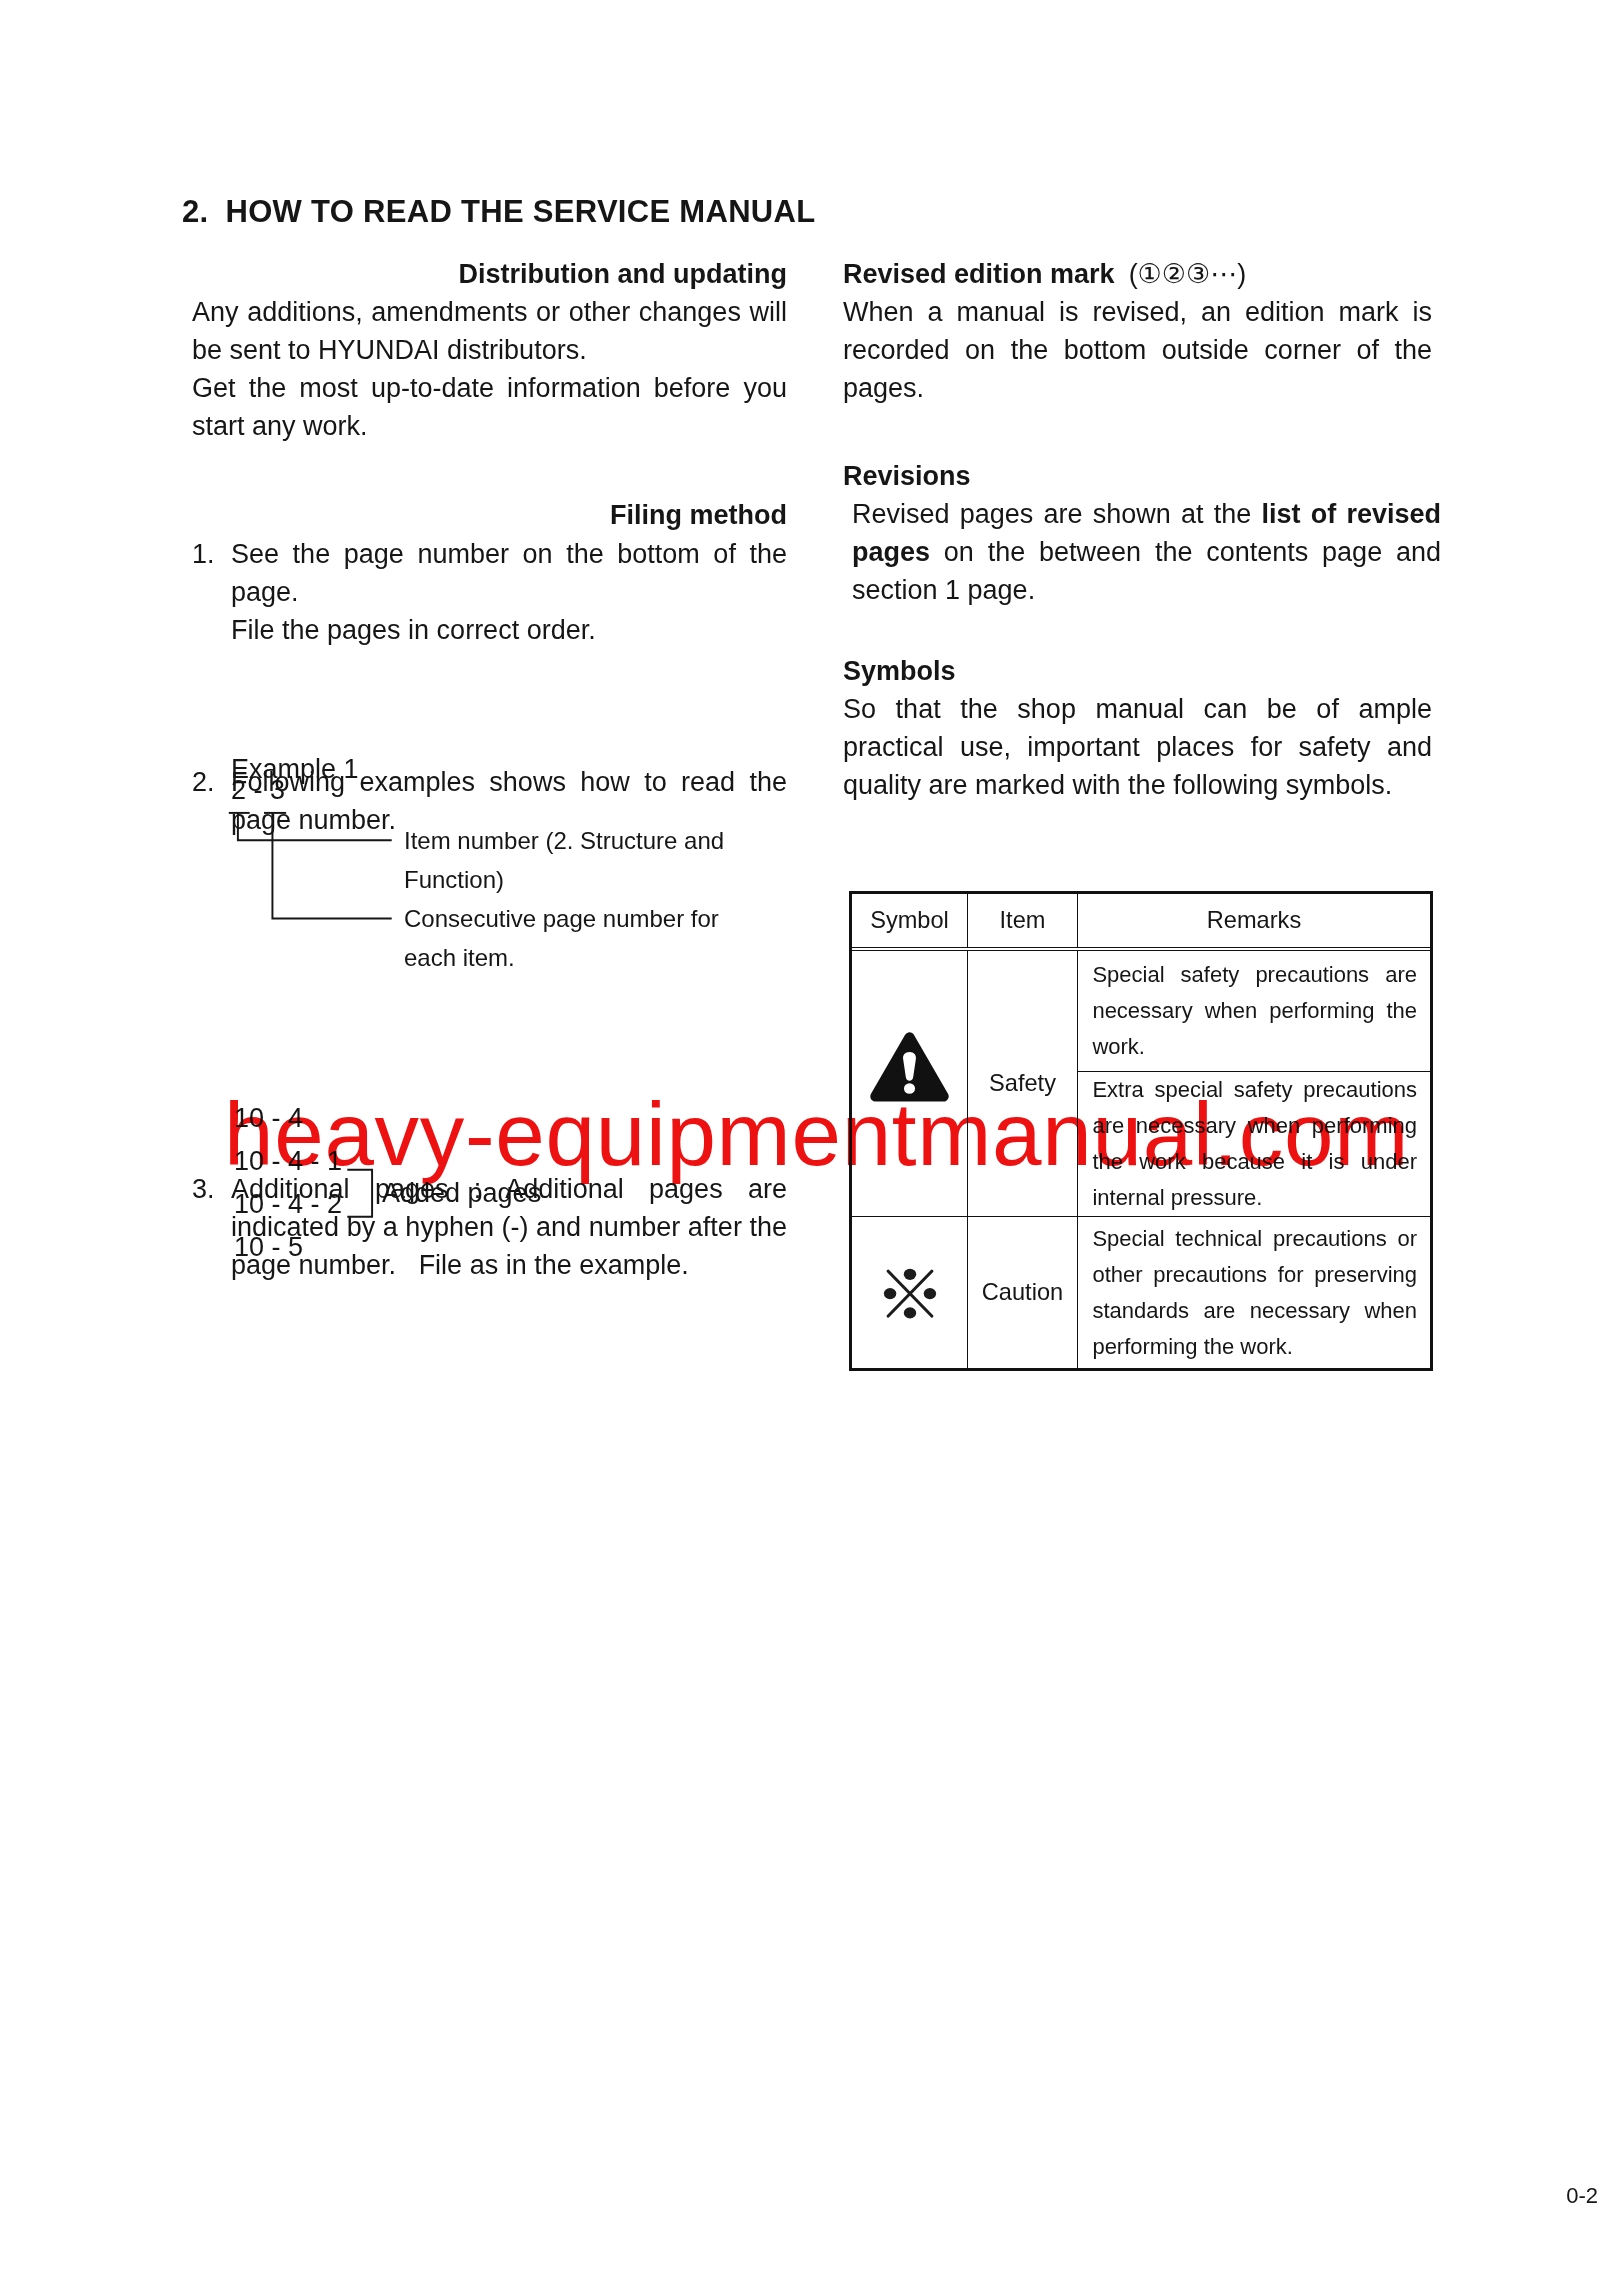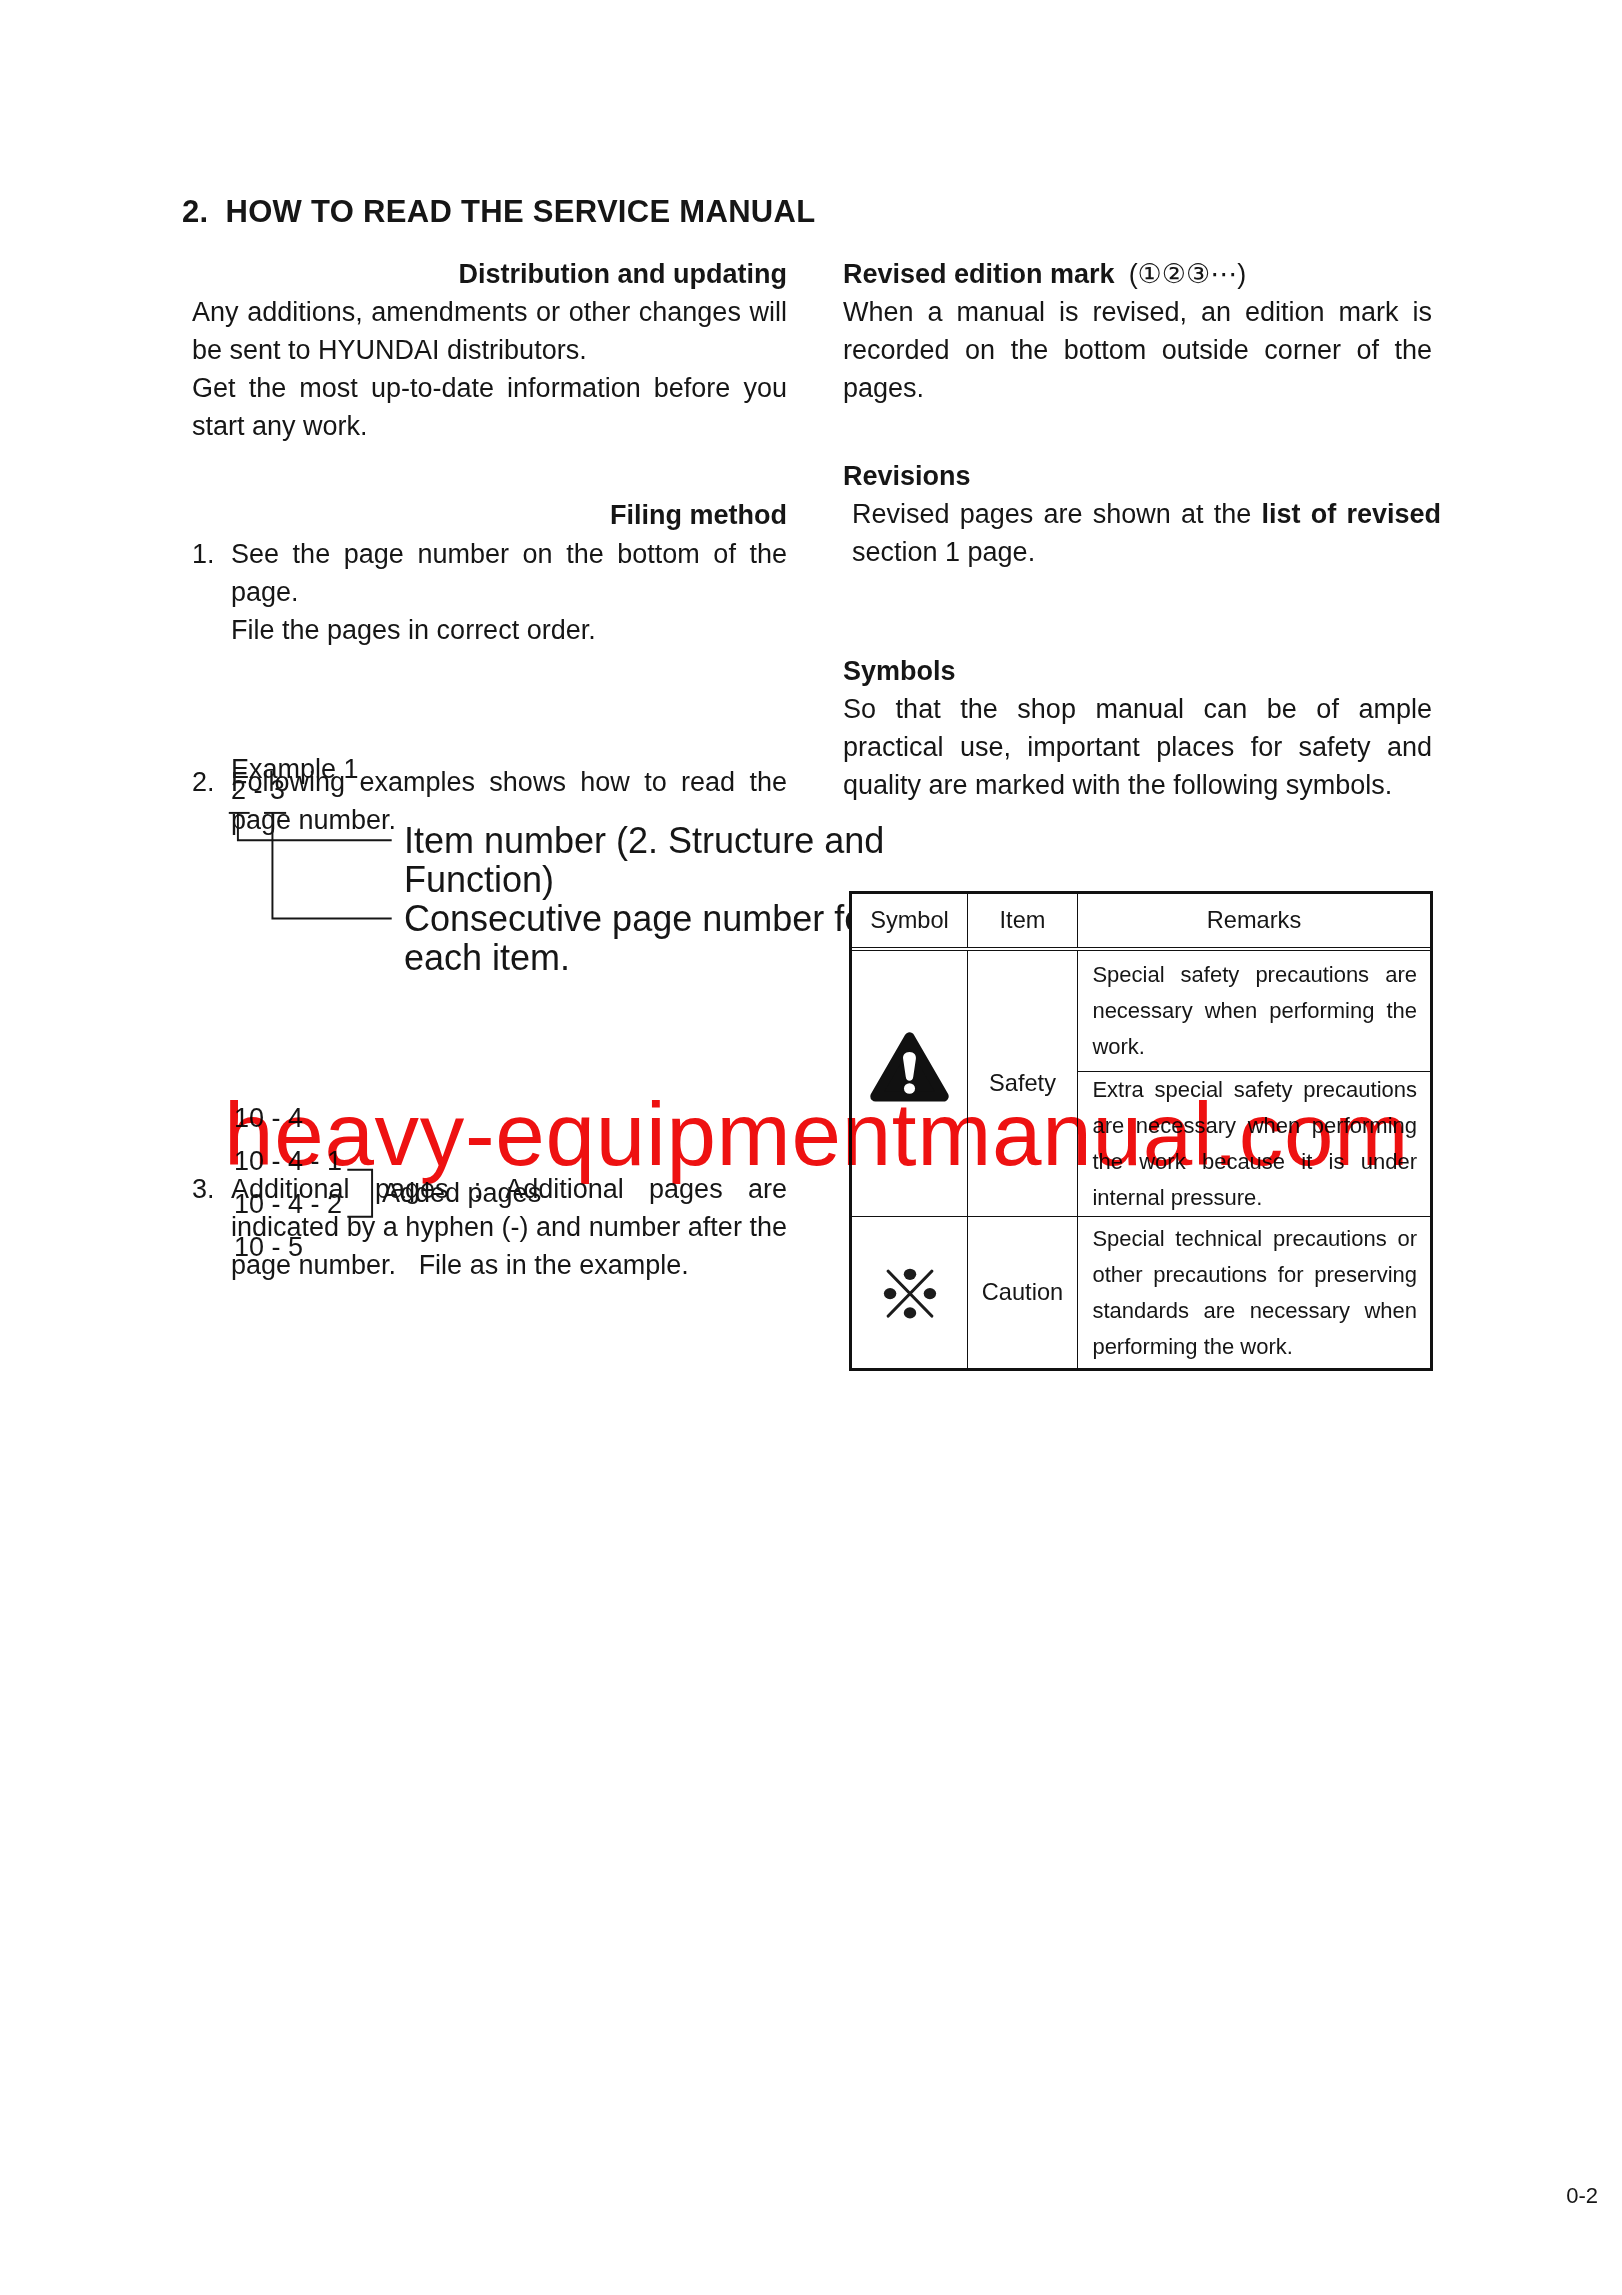--- a/index.html
+++ b/index.html
@@ -13,21 +13,21 @@
   }
   .blk{position:absolute;font-size:27px;line-height:38px;}
   .hd{font-weight:bold;text-align:right;}
   .ln{white-space:normal;}
   .j{text-align:justify;text-align-last:justify;}
   .title{position:absolute;left:182px;top:194px;font-size:31px;font-weight:bold;letter-spacing:0.3px;white-space:nowrap;}
   .title .t2{margin-left:17px;}
   .item{position:relative;padding-left:39px;}
   .num{position:absolute;left:0;top:0;width:39px;}
   .mono-list{position:absolute;font-size:27px;line-height:43px;}
-  .callout{position:absolute;font-size:36px;line-height:39px;white-space:nowrap;}
+  .callout{position:absolute;font-size:24px;line-height:39px;white-space:nowrap;}
   .added-label{position:absolute;font-size:27px;line-height:29px;white-space:nowrap;}
   .dg{position:absolute;}
   .dg path{stroke:#161616;stroke-width:3;fill:none;}
   
   .tbl{position:absolute;left:849px;top:891px;width:584px;height:480px;border:3.3px solid #111;display:flex;flex-direction:column;box-sizing:border-box;background:#fff;}
   .trow{display:flex;box-sizing:border-box;}
   .thead{height:57px;border-bottom:4.6px double #111;text-align:right;}
   .tc{box-sizing:border-box;}
   .c1{width:116px;border-right:1.3px solid #111;display:flex;align-items:center;justify-content:center;}
   .c2{width:110px;border-right:1.3px solid #111;display:flex;align-items:center;justify-content:center;}
@@ -131,20 +131,21 @@
   <div class="blk" style="left:843px;top:293px;width:589px;">
     <div class="ln j">When a manual is revised, an edition mark is</div>
     <div class="ln j">recorded on the bottom outside corner of the</div>
     <div class="ln">pages.</div>
   </div>
 
   <div class="blk hd" style="left:843px;top:457px;">Revisions</div>
 
   <div class="blk" style="left:843px;top:495px;width:589px;margin-left:9px;">
     <div class="ln j"><span>Revised pages are shown at the </span><span class="hd">list of revised</span></div>
+    <div class="ln j"><span class="hd">pages</span><span> on the between the contents page and</span></div>
     <div class="ln">section 1 page.</div>
   </div>
 
   <div class="blk hd" style="left:843px;top:652px;">Symbols</div>
 
   <div class="blk" style="left:843px;top:690px;width:589px;">
     <div class="ln j">So that the shop manual can be of ample</div>
     <div class="ln j">practical use, important places for safety and</div>
     <div class="ln">quality are marked with the following symbols.</div>
   </div>

